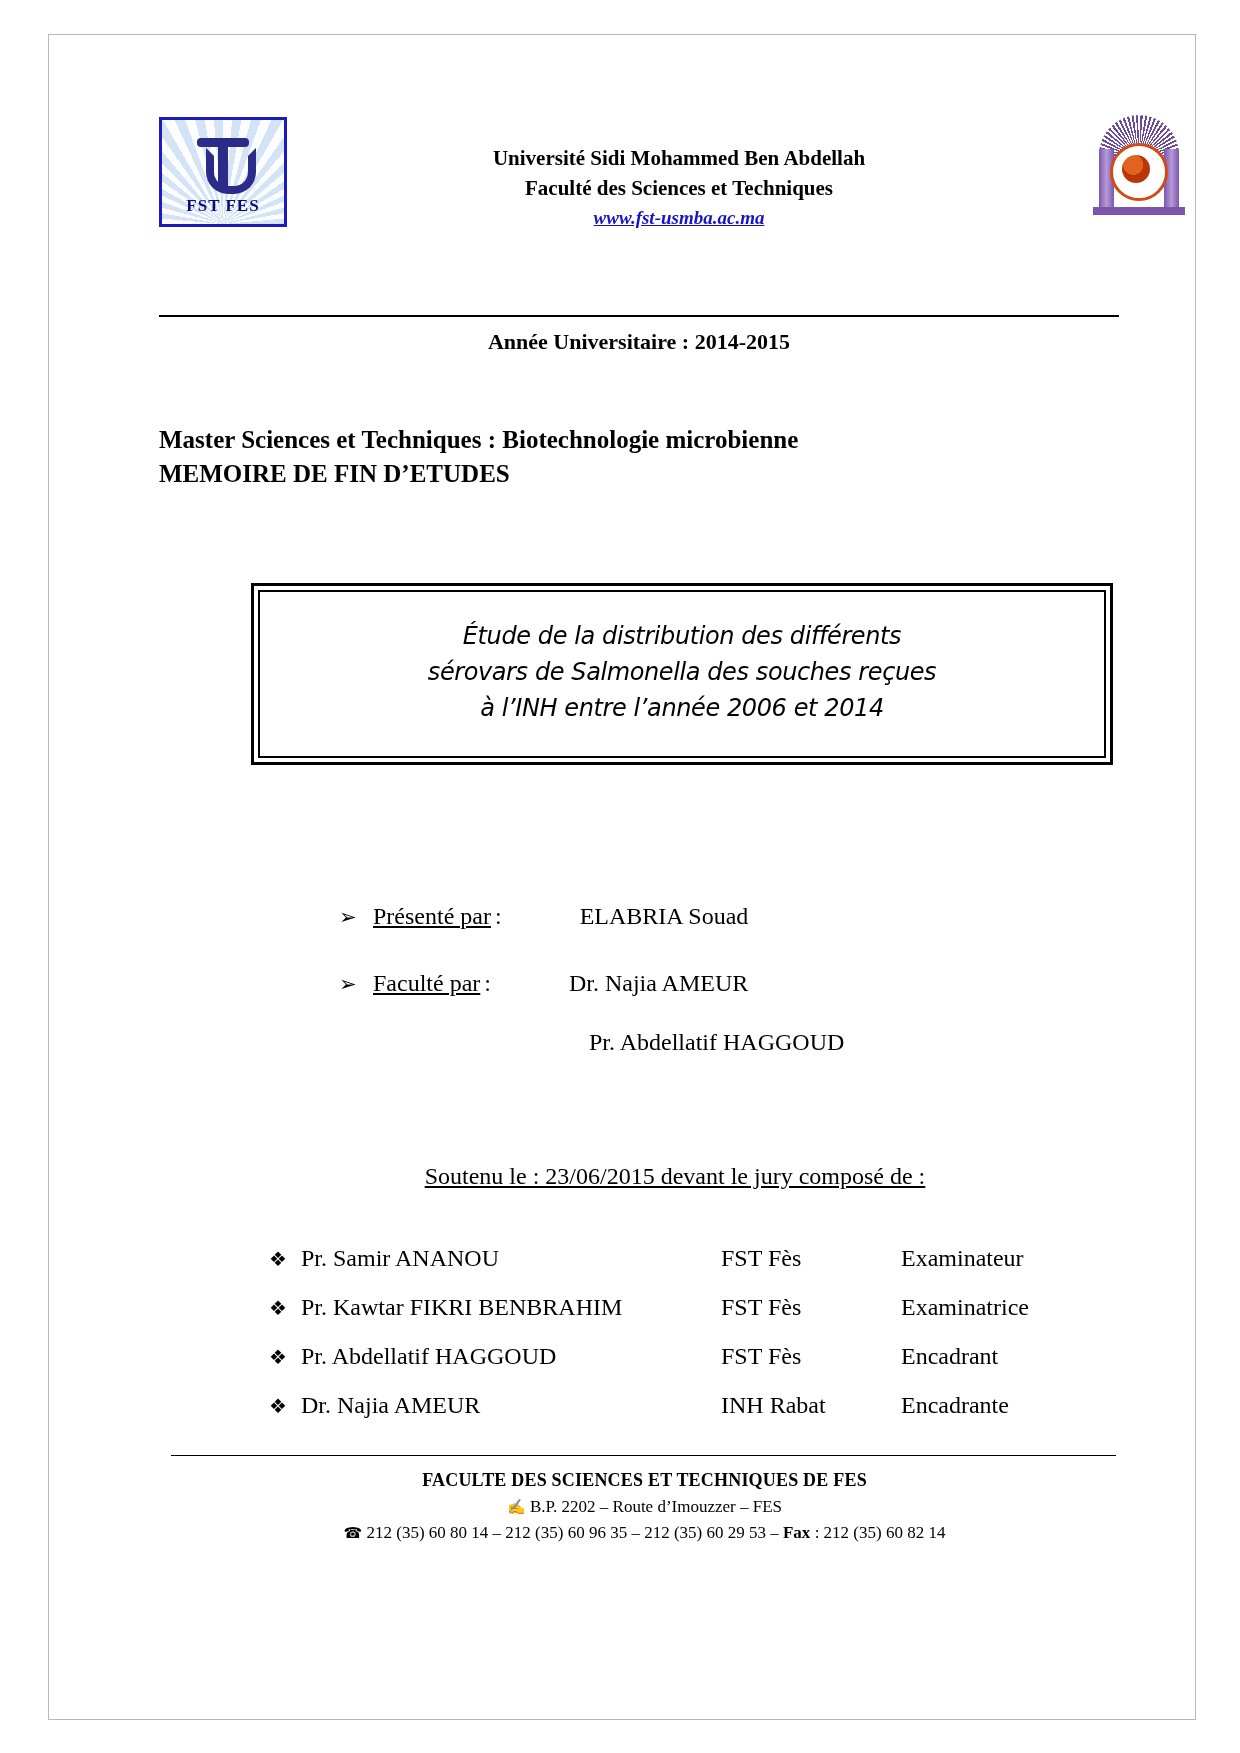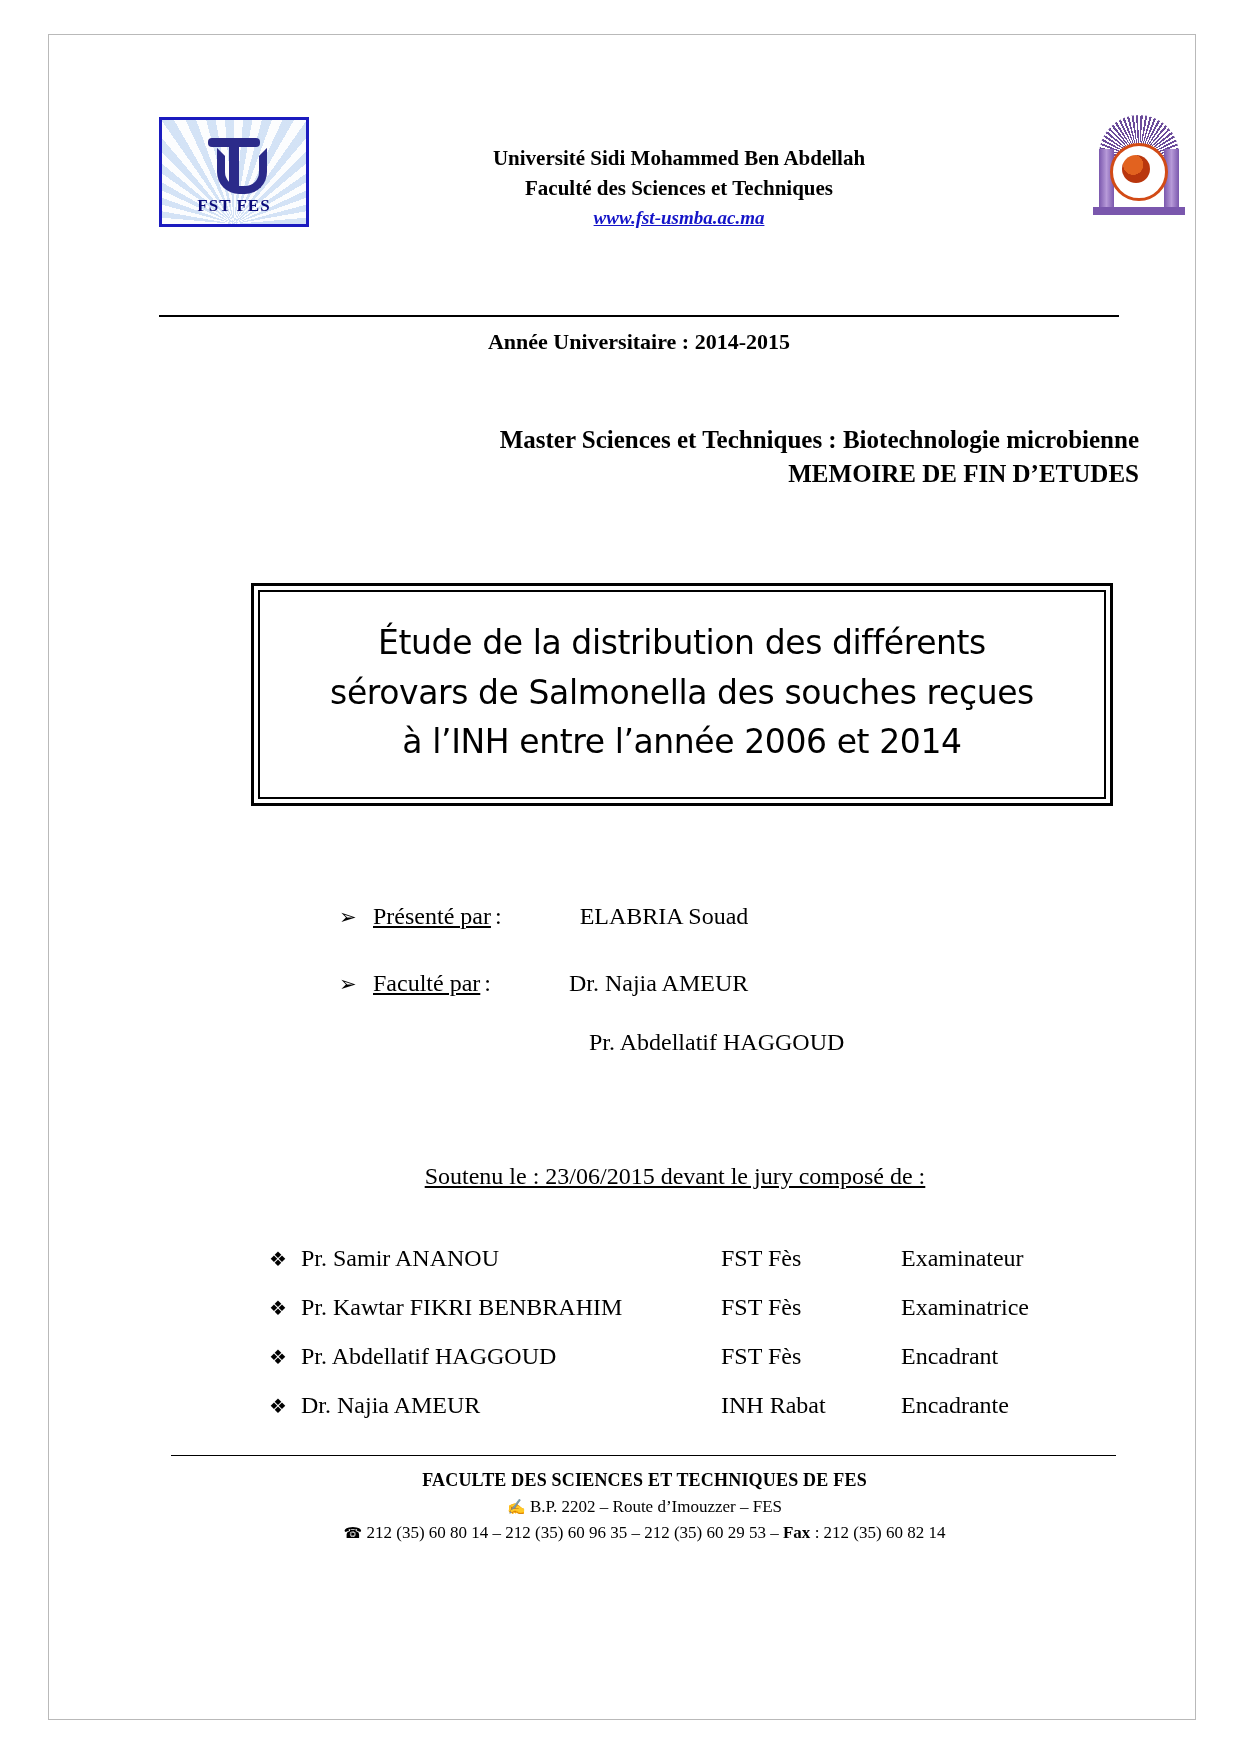--- a/index.html
+++ b/index.html
@@ -36,21 +36,21 @@
 
   
   .header {
     position: relative;
     height: 140px;
   }
   .logo-left {
     position: absolute;
     left: 0px;
     top: 22px;
-    width: 150px;
+    width: 128px;
     height: 110px;
     border: 3px solid #1b1bbf;
     background: #eef3fb;
     box-sizing: border-box;
     overflow: hidden;
   }
   .logo-left .rays {
     position: absolute;
     left: 0; top: 0; right: 0; bottom: 0;
     background:
@@ -183,21 +183,21 @@
     text-align: center;
     font-size: 22px;
     font-weight: bold;
   }
 
   .master {
     position: absolute;
     left: 0;
     top: 328px;
     width: 980px;
-    text-align: right;
+    text-align: left;
     font-size: 25px;
     font-weight: bold;
     line-height: 1.35;
   }
 
   
   .title-outer {
     position: absolute;
     left: 92px;
     top: 488px;
@@ -206,21 +206,22 @@
     padding: 4px;
     box-sizing: border-box;
   }
   .title-inner {
     border: 2px solid #000;
     padding: 26px 20px 30px 20px;
     text-align: center;
   }
   .title-text {
     font-family: "DejaVu Sans", sans-serif;
-    font-size: 33px;
+    font-style: italic;
+    font-size: 24px;
     line-height: 1.5;
     letter-spacing: -0.4px;
   }
 
   
   .authors {
     position: absolute;
     left: 180px;
     top: 808px;
     width: 800px;

